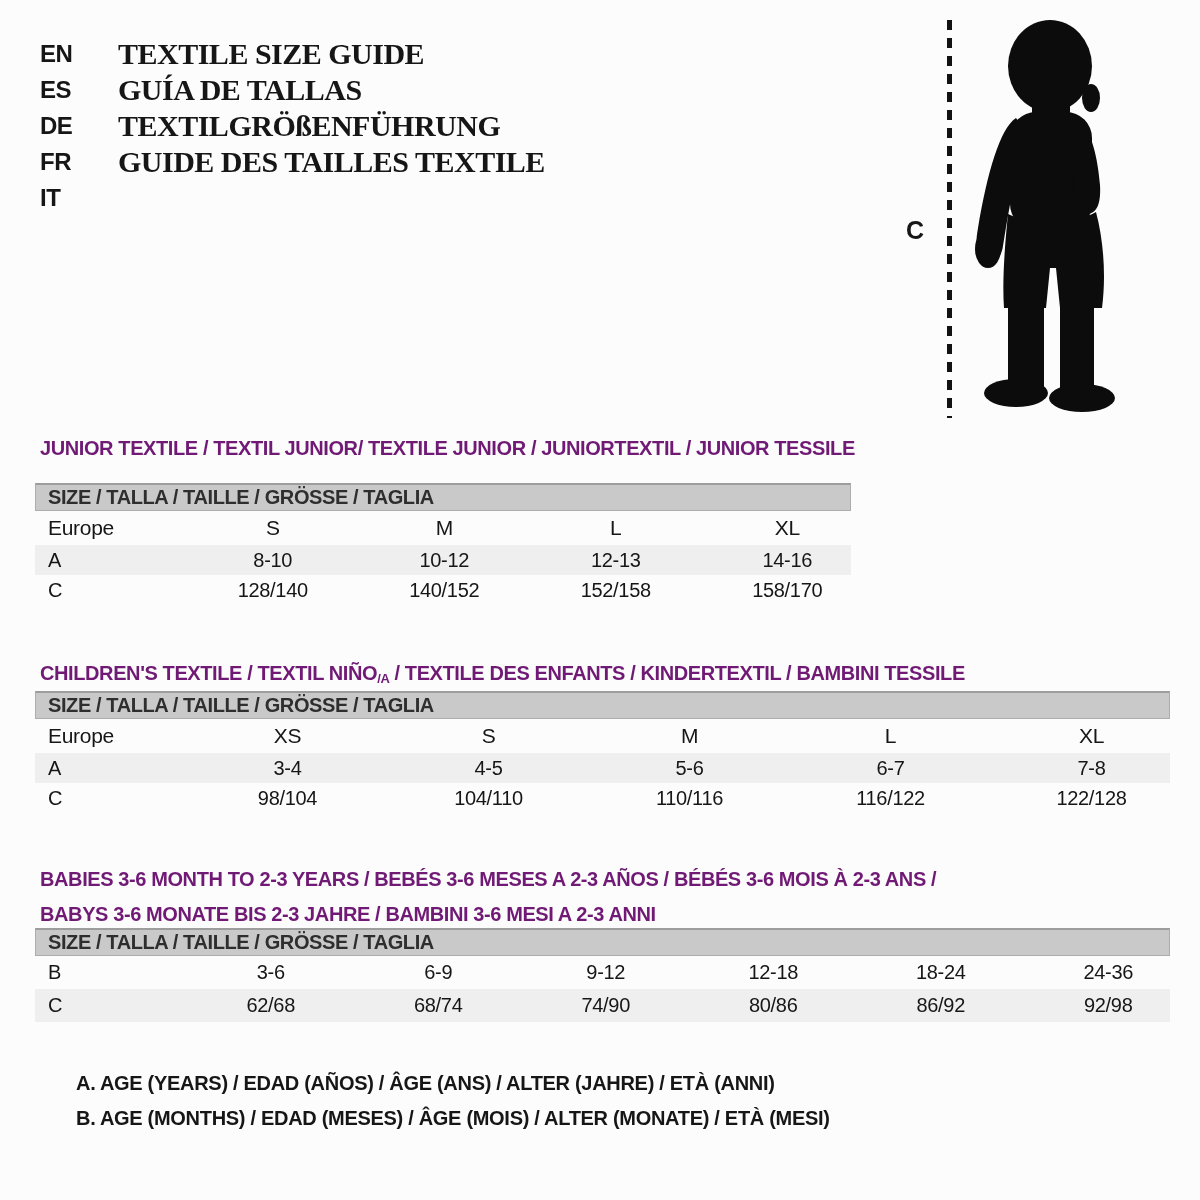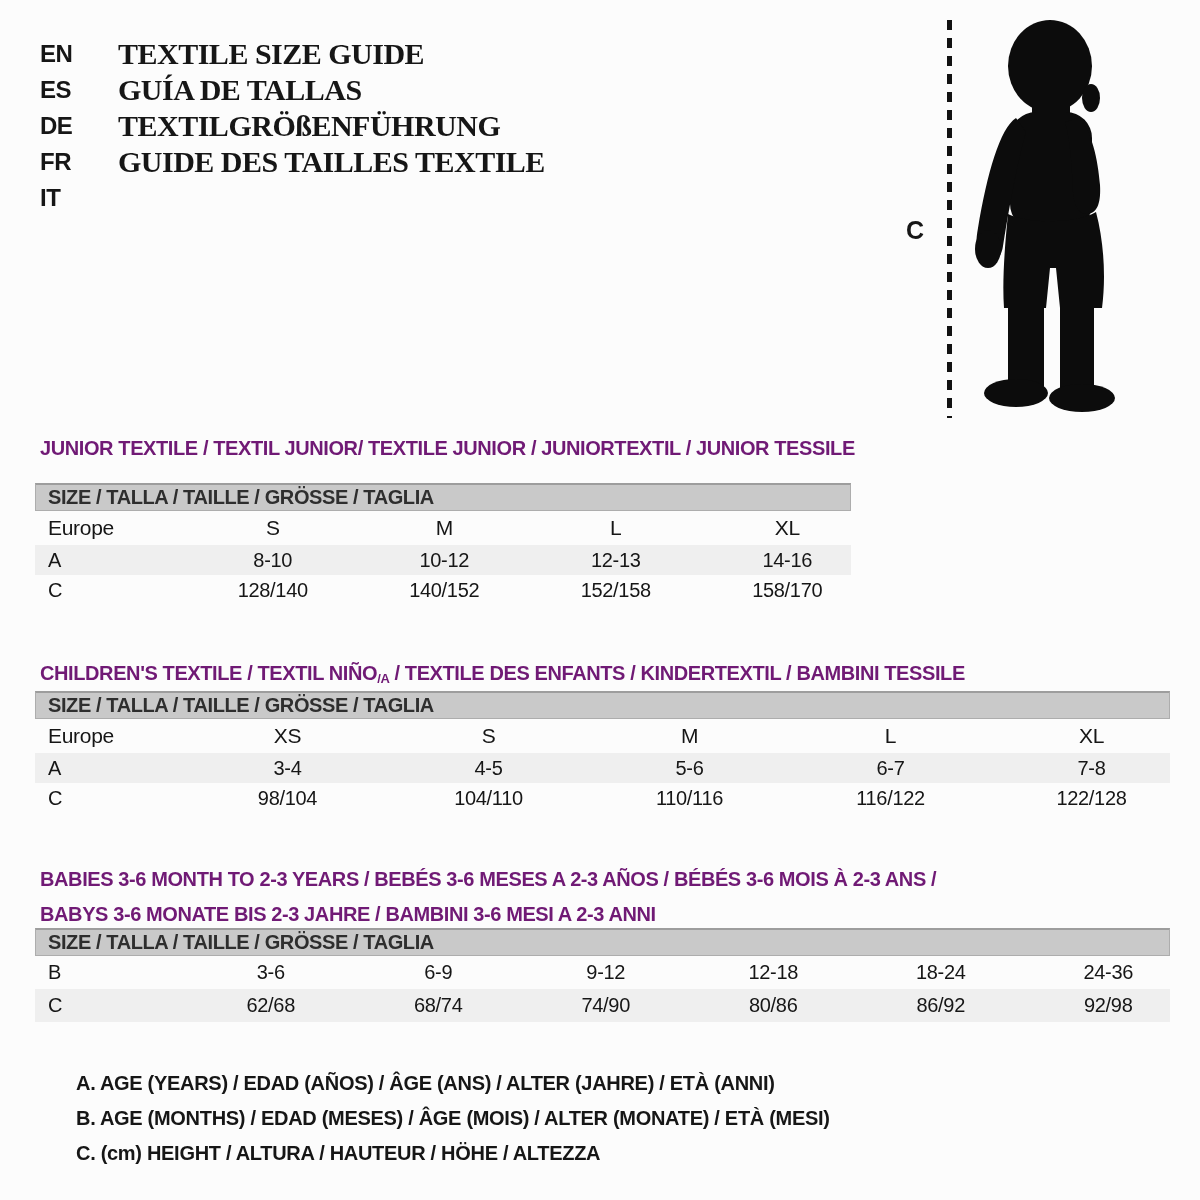--- a/index.html
+++ b/index.html
@@ -172,16 +172,15 @@
       <span class="c">74/90</span>
       <span class="c">80/86</span>
       <span class="c">86/92</span>
       <span class="c">92/98</span>
     </div>
   </div>
 
   <div class="legend">
     <div>A. AGE (YEARS) / EDAD (AÑOS) / ÂGE (ANS) / ALTER (JAHRE) / ETÀ (ANNI)</div>
     <div>B. AGE (MONTHS) / EDAD (MESES) / ÂGE (MOIS) / ALTER (MONATE) / ETÀ (MESI)</div>
-    <div>C. (cm) HEIGHT / ALTURA / HAUTEUR / HÖHE / ALTEZZA</div>
   </div>
 
 </div>
 
 </body></html>

